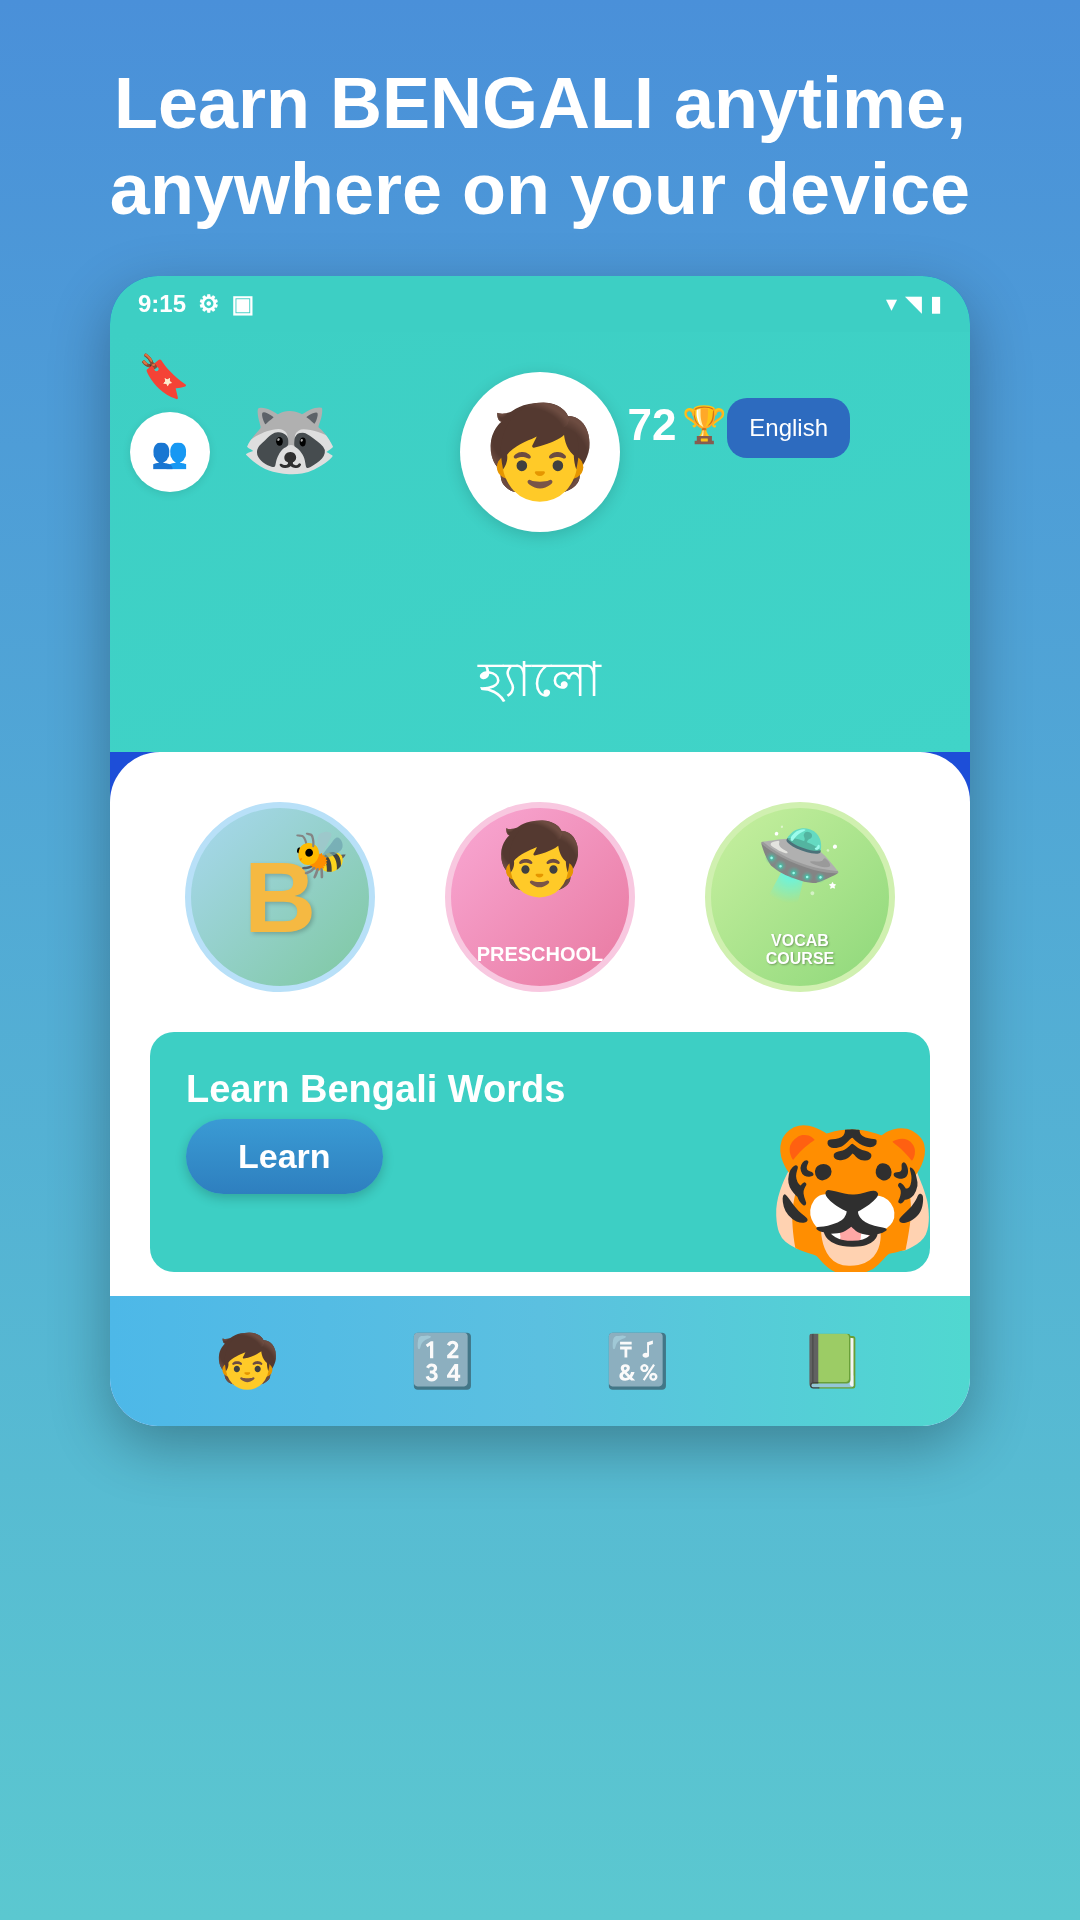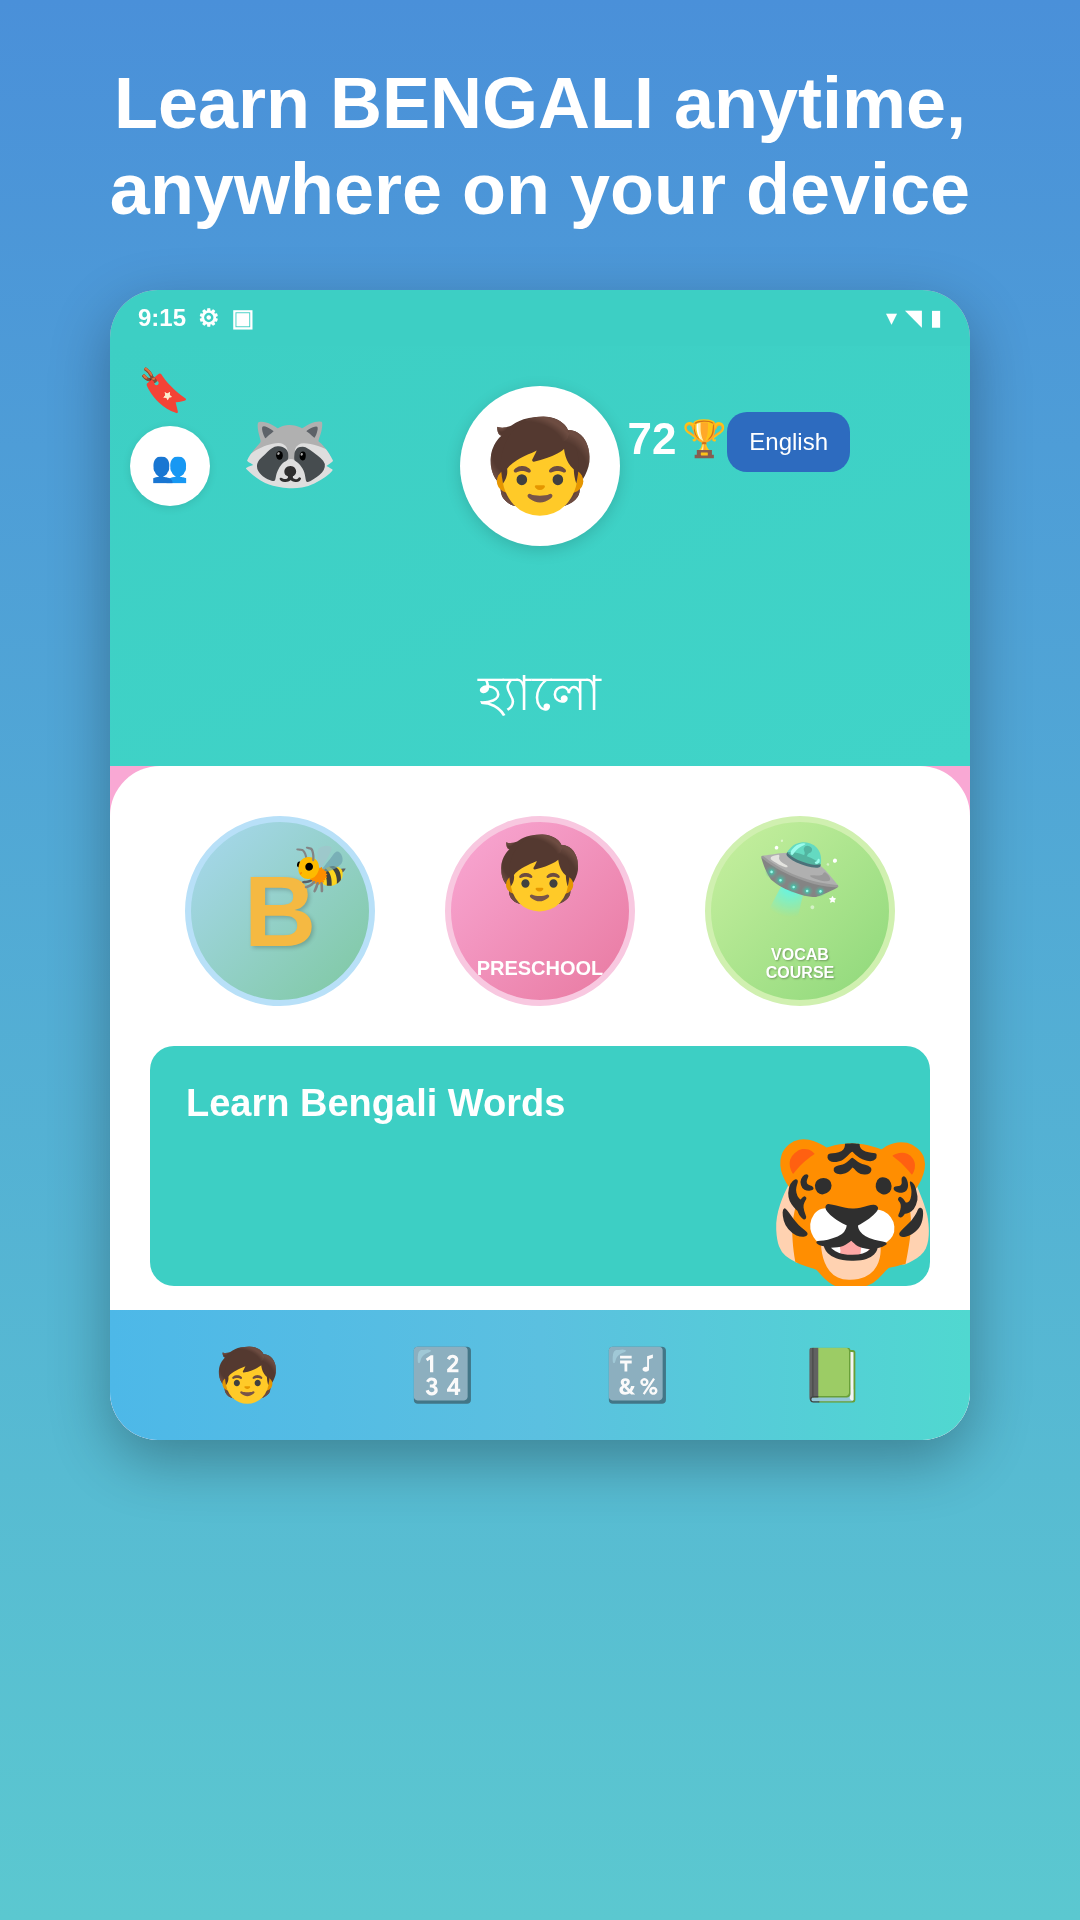--- a/index.html
+++ b/index.html
@@ -17,25 +17,25 @@
       text-align: center;
       padding: 60px 60px 30px 60px;
       color: white;
       font-size: 72px;
       font-weight: 700;
       line-height: 1.2;
     }
 
     .phone-frame {
       position: absolute;
-      top: 290px;
+      top: 276px;
       left: 110px;
       width: 860px;
       height: 1150px;
-      background: #f9a8d4;
+      background: #1d4ed8;
       border-radius: 48px;
       overflow: hidden;
       box-shadow: 0 20px 60px rgba(0,0,0,0.3);
     }
 
     
     .status-bar {
       background: #3dcfc4;
       display: flex;
       align-items: center;
@@ -398,20 +398,21 @@
           <span class="vocab-ufo">🛸</span>
           <span class="course-vocab-label">VOCAB<br>COURSE</span>
         </div>
       </div>
 
     </div>
 
     <div class="learn-card">
       <div class="learn-card-title">Learn Bengali Words</div>
       <div class="learn-card-buttons">
+        <button class="btn-learn">Learn</button>
       </div>
       <div class="tiger-sticker">🐯</div>
     </div>
 
   </div>
 
   <div class="bottom-nav">
     <div class="nav-item">
       <span>🧒</span>
     </div>

